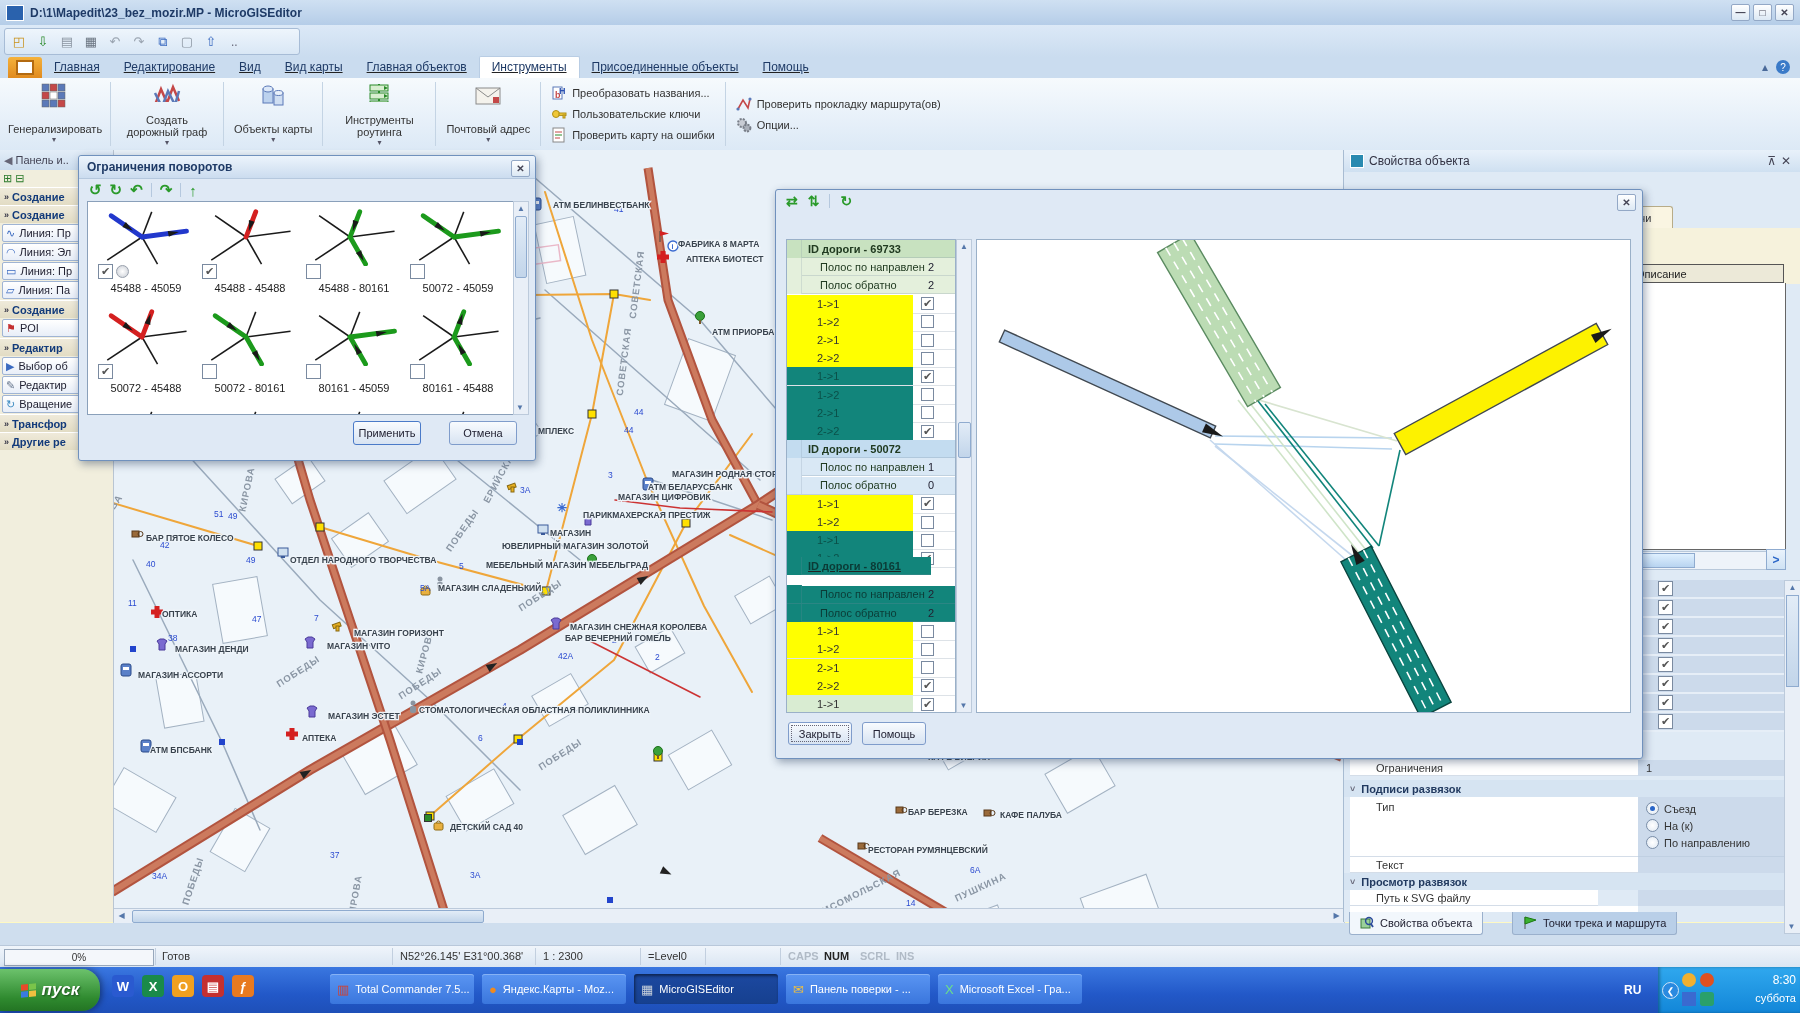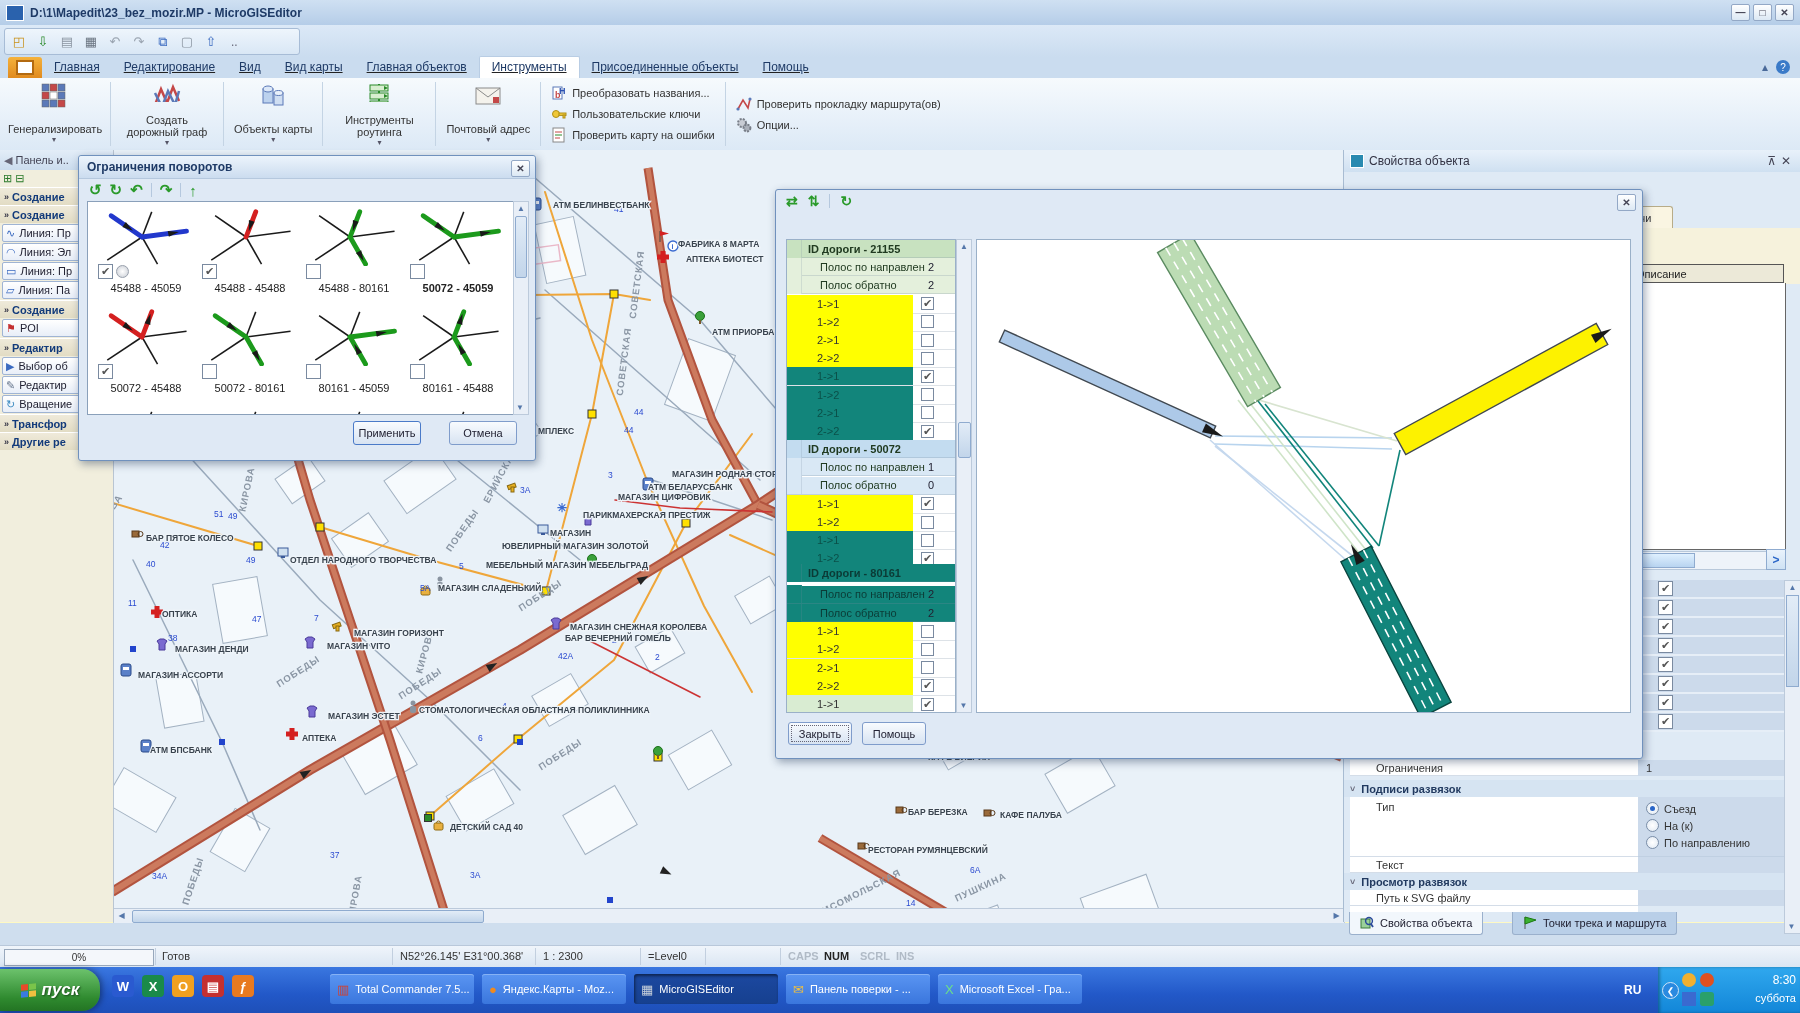--- a/index.html
+++ b/index.html
@@ -652,21 +652,21 @@
             <span class="radio"></span>
             <span>По направлению</span>
           </div>
         </div>
         <div style="position: absolute; left: 6px; top: 685px; width: 288px; height: 16px; background: rgb(255, 255, 255); border-bottom: 1px solid rgb(212, 221, 232); font-size: 11px; color: rgb(51, 51, 51); display: flex; align-items: center; padding-left: 26px; box-sizing: border-box;">Текст</div>
         <div style="position: absolute; left: 294px; top: 685px; width: 146px; height: 16px; background: rgb(204, 218, 235);"></div>
         <div style="position: absolute; left: 0px; top: 701px; width: 440px; height: 17px; background: rgb(214, 228, 242); display: flex; align-items: center; gap: 6px; font-weight: bold; color: rgb(34, 58, 96); font-size: 11px; padding-left: 6px; box-sizing: border-box;">
           <span style="color: rgb(102, 102, 119); font-size: 9px;">˅</span>
           <span>Просмотр развязок</span>
         </div>
-        <div style="position: absolute; left: 6px; top: 718px; width: 288px; height: 16px; background: rgb(255, 255, 255); border-bottom: 1px solid rgb(212, 221, 232); font-size: 11px; color: rgb(51, 51, 51); display: flex; align-items: center; padding-left: 26px; box-sizing: border-box;">Путь к SVG файлу</div>
+        <div style="position: absolute; left: 6px; top: 718px; width: 248px; height: 16px; background: rgb(255, 255, 255); border-bottom: 1px solid rgb(212, 221, 232); font-size: 11px; color: rgb(51, 51, 51); display: flex; align-items: center; padding-left: 26px; box-sizing: border-box;">Путь к SVG файлу</div>
         <div style="position: absolute; left: 294px; top: 718px; width: 146px; height: 16px; background: rgb(204, 218, 235);"></div>
         <div style="position: absolute; left: 6px; top: 734px; width: 288px; height: 6px; background: rgb(255, 255, 255); overflow: hidden;"></div>
         <div class="btab" style="left: 5px; top: 740px;">
           <svg width="14" height="14">
             <rect x="1" y="3" width="9" height="9" fill="#9ad09a" stroke="#3a7a3a"></rect>
             <circle cx="9" cy="5" r="3.4" fill="none" stroke="#2a4a9a" stroke-width="1.5"></circle>
             <line x1="11" y1="8" x2="13" y2="11" stroke="#2a4a9a" stroke-width="1.8"></line>
           </svg>
           <span>Свойства объекта</span>
         </div>
@@ -724,21 +724,21 @@
             <line x1="46" y1="30" x2="14" y2="8" stroke="#1a1a1a" stroke-width="1.6"></line>
             <line x1="46" y1="30" x2="56" y2="4" stroke="#1a1a1a" stroke-width="1.6"></line>
             <line x1="46" y1="30" x2="92" y2="24" stroke="#1a1a1a" stroke-width="1.6"></line>
             <line x1="46" y1="30" x2="62" y2="58" stroke="#1a1a1a" stroke-width="1.6"></line>
             <line x1="46" y1="30" x2="10" y2="54" stroke="#1a1a1a" stroke-width="1.6"></line>
             <line x1="46" y1="30" x2="56" y2="4" stroke="#1c9a1c" stroke-width="5" stroke-linecap="round"></line>
             <polygon points="48.85167323261573,24.06914368584494 48.93843118456037,12.506770949233367 54.886434153136776,14.206200368826627" fill="#1a1a1a"></polygon>
             <line x1="46" y1="30" x2="62" y2="58" stroke="#1c9a1c" stroke-width="5" stroke-linecap="round"></line>
             <polygon points="60.04459893821011,54.882826599533054 52.03919080284831,46.539599955791 57.48579952115672,43.60681064593262" fill="#1a1a1a"></polygon>
           </svg><span class="cbx" style="position: absolute; left: 2px; top: 56px;"></span><div style="position: absolute; left: 0px; top: 74px; width: 100px; text-align: center; font-size: 11px; color: rgb(34, 34, 34);">45488 - 80161</div></div>
-        <div style="position: absolute; left: 320px; top: 6px; width: 100px; height: 96px; font-weight: bold;"><svg width="96" height="58" viewBox="0 0 96 60">
+        <div style="position: absolute; left: 320px; top: 6px; width: 100px; height: 96px;"><svg width="96" height="58" viewBox="0 0 96 60">
             <line x1="46" y1="30" x2="14" y2="8" stroke="#1a1a1a" stroke-width="1.6"></line>
             <line x1="46" y1="30" x2="56" y2="4" stroke="#1a1a1a" stroke-width="1.6"></line>
             <line x1="46" y1="30" x2="92" y2="24" stroke="#1a1a1a" stroke-width="1.6"></line>
             <line x1="46" y1="30" x2="62" y2="58" stroke="#1a1a1a" stroke-width="1.6"></line>
             <line x1="46" y1="30" x2="10" y2="54" stroke="#1a1a1a" stroke-width="1.6"></line>
             <line x1="46" y1="30" x2="14" y2="8" stroke="#1c9a1c" stroke-width="5" stroke-linecap="round"></line>
             <polygon points="36.50180717958857,23.560099185591934 25.616010679816426,19.66196824780743 29.183382433438368,14.60819159684301" fill="#1a1a1a"></polygon>
             <line x1="46" y1="30" x2="92" y2="24" stroke="#1c9a1c" stroke-width="5" stroke-linecap="round"></line>
             <polygon points="84.10321946059945,24.7266873708001 73.69489176828948,29.762827250912427 72.58830350279779,23.67659179070807" fill="#1a1a1a"></polygon>
           </svg><span class="cbx" style="position: absolute; left: 2px; top: 56px;"></span><div style="position: absolute; left: 0px; top: 74px; width: 100px; text-align: center; font-size: 11px; color: rgb(34, 34, 34);">50072 - 45059</div></div>
@@ -833,21 +833,21 @@
     <span class="closex" style="right:6px;top:4px;">✕</span>
     <div style="height:22px;display:flex;align-items:center;gap:10px;padding:0 10px;color:#2a9a2a;font-size:14px;font-weight:bold;">
       <span>⇄</span>
       <span>⇅</span>
       <span style="width:1px;height:14px;background:#b5c8de;"></span>
       <span>↻</span>
     </div>
     <div id="lanetable" style="position:absolute;left:10px;top:49px;width:168px;height:472px;background:#fff;border:1px solid #9ab0c8;overflow:hidden;">
         <div class="lanerow" style="top: 0px; background: rgb(200, 226, 192); border-bottom: 1px solid rgba(120, 140, 160, 0.25); left: 0px; width: 168px;">
           <span style="width: 14px; height: 18px; background: rgb(200, 226, 192); border-right: 1px solid rgba(120, 140, 160, 0.2);"></span>
-          <span style="font-weight: bold; color: rgb(32, 58, 32); padding-left: 6px; font-size: 11px;">ID дороги - 21155</span>
+          <span style="font-weight: bold; color: rgb(32, 58, 32); padding-left: 6px; font-size: 11px;">ID дороги - 69733</span>
         </div>
         <div class="lanerow" style="top: 18.2px; background: rgb(228, 240, 220); border-bottom: 1px solid rgba(120, 140, 160, 0.25); left: 0px; width: 168px;">
           <span style="width: 14px; height: 18px; background: rgb(228, 240, 220); border-right: 1px solid rgba(120, 140, 160, 0.2);"></span>
           <span style="padding-left: 18px; color: rgb(32, 58, 32); overflow: hidden; white-space: nowrap; width: 108px;">Полос по направлен</span>
           <span style="color: rgb(34, 34, 51);">2</span>
         </div>
         <div class="lanerow" style="top: 36.4px; background: rgb(228, 240, 220); border-bottom: 1px solid rgba(120, 140, 160, 0.25); left: 0px; width: 168px;">
           <span style="width: 14px; height: 18px; background: rgb(228, 240, 220); border-right: 1px solid rgba(120, 140, 160, 0.2);"></span>
           <span style="padding-left: 18px; color: rgb(32, 58, 32); width: 108px;">Полос обратно</span>
           <span style="color: rgb(34, 34, 51);">2</span>
@@ -919,21 +919,21 @@
         <div style="position: absolute; left: 0px; top: 291.2px; width: 168px; height: 18px; border-bottom: 1px solid rgba(120, 140, 160, 0.25); display: flex; align-items: center;">
           <span style="width: 14px; height: 18px; background: rgb(18, 133, 123);"></span>
           <span style="width: 112px; height: 18px; background: rgb(18, 133, 123); color: rgb(11, 80, 73); font-size: 11px; display: flex; align-items: center; padding-left: 16px; box-sizing: border-box;">1-&gt;1</span>
           <span class="cbx" style="margin-left: 8px; width: 11px; height: 11px;"></span>
         </div>
         <div style="position: absolute; left: 0px; top: 309.4px; width: 168px; height: 18px; border-bottom: 1px solid rgba(120, 140, 160, 0.25); display: flex; align-items: center;">
           <span style="width: 14px; height: 18px; background: rgb(18, 133, 123);"></span>
           <span style="width: 112px; height: 18px; background: rgb(18, 133, 123); color: rgb(11, 80, 73); font-size: 11px; display: flex; align-items: center; padding-left: 16px; box-sizing: border-box;">1-&gt;2</span>
           <span class="cbx" style="margin-left: 8px; width: 11px; height: 11px;">✔</span>
         </div>
-        <div class="lanerow" style="top: 324px; background: rgb(18, 133, 123); border-bottom: 1px solid rgba(120, 140, 160, 0.25); left: 0px; width: 188px;">
+        <div class="lanerow" style="top: 317px; background: rgb(18, 133, 123); border-bottom: 1px solid rgba(120, 140, 160, 0.25); left: 0px; width: 144px; text-decoration: underline;">
           <span style="width: 14px; height: 18px; background: rgb(18, 133, 123); border-right: 1px solid rgba(120, 140, 160, 0.2);"></span>
           <span style="font-weight: bold; color: rgb(11, 59, 54); padding-left: 6px; font-size: 11px;">ID дороги - 80161</span>
         </div>
         <div class="lanerow" style="top: 345.8px; background: rgb(18, 133, 123); border-bottom: 1px solid rgba(120, 140, 160, 0.25); left: 0px; width: 168px;">
           <span style="width: 14px; height: 18px; background: rgb(18, 133, 123); border-right: 1px solid rgba(120, 140, 160, 0.2);"></span>
           <span style="padding-left: 18px; color: rgb(11, 59, 54); overflow: hidden; white-space: nowrap; width: 108px;">Полос по направлен</span>
           <span style="color: rgb(34, 34, 51);">2</span>
         </div>
         <div class="lanerow" style="top: 364px; background: rgb(18, 133, 123); border-bottom: 1px solid rgba(120, 140, 160, 0.25); left: 0px; width: 168px;">
           <span style="width: 14px; height: 18px; background: rgb(18, 133, 123); border-right: 1px solid rgba(120, 140, 160, 0.2);"></span>

